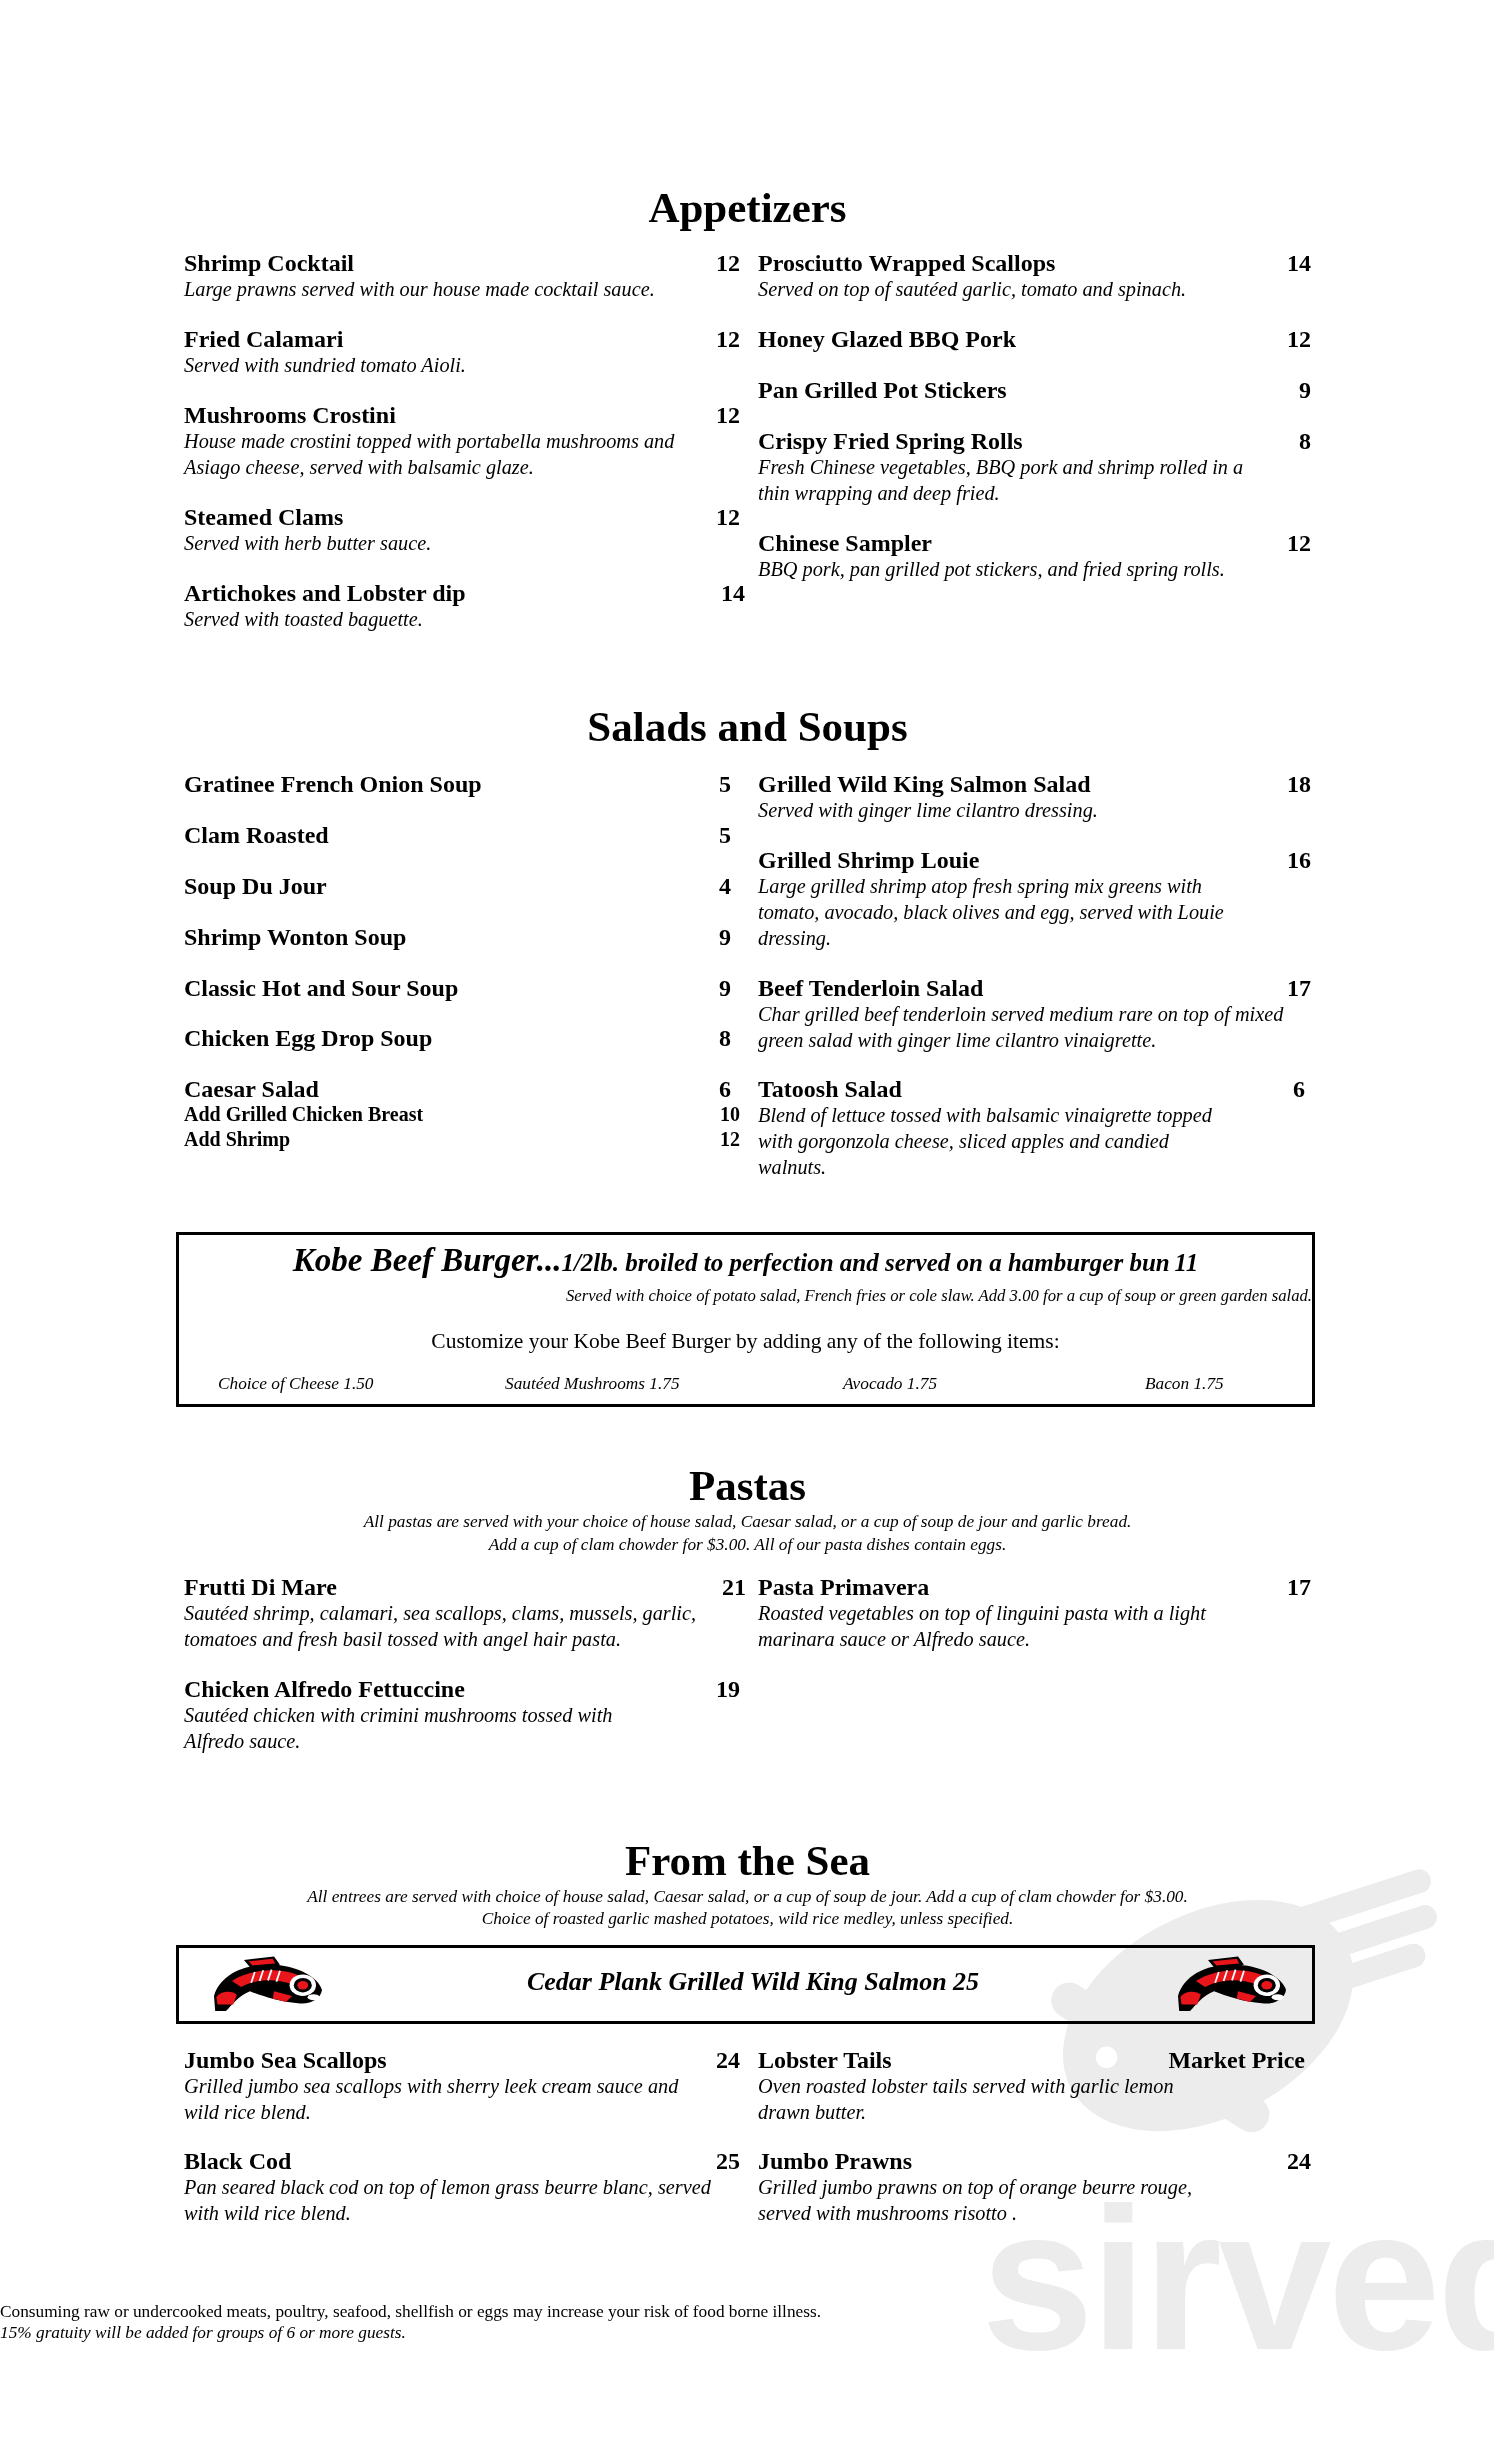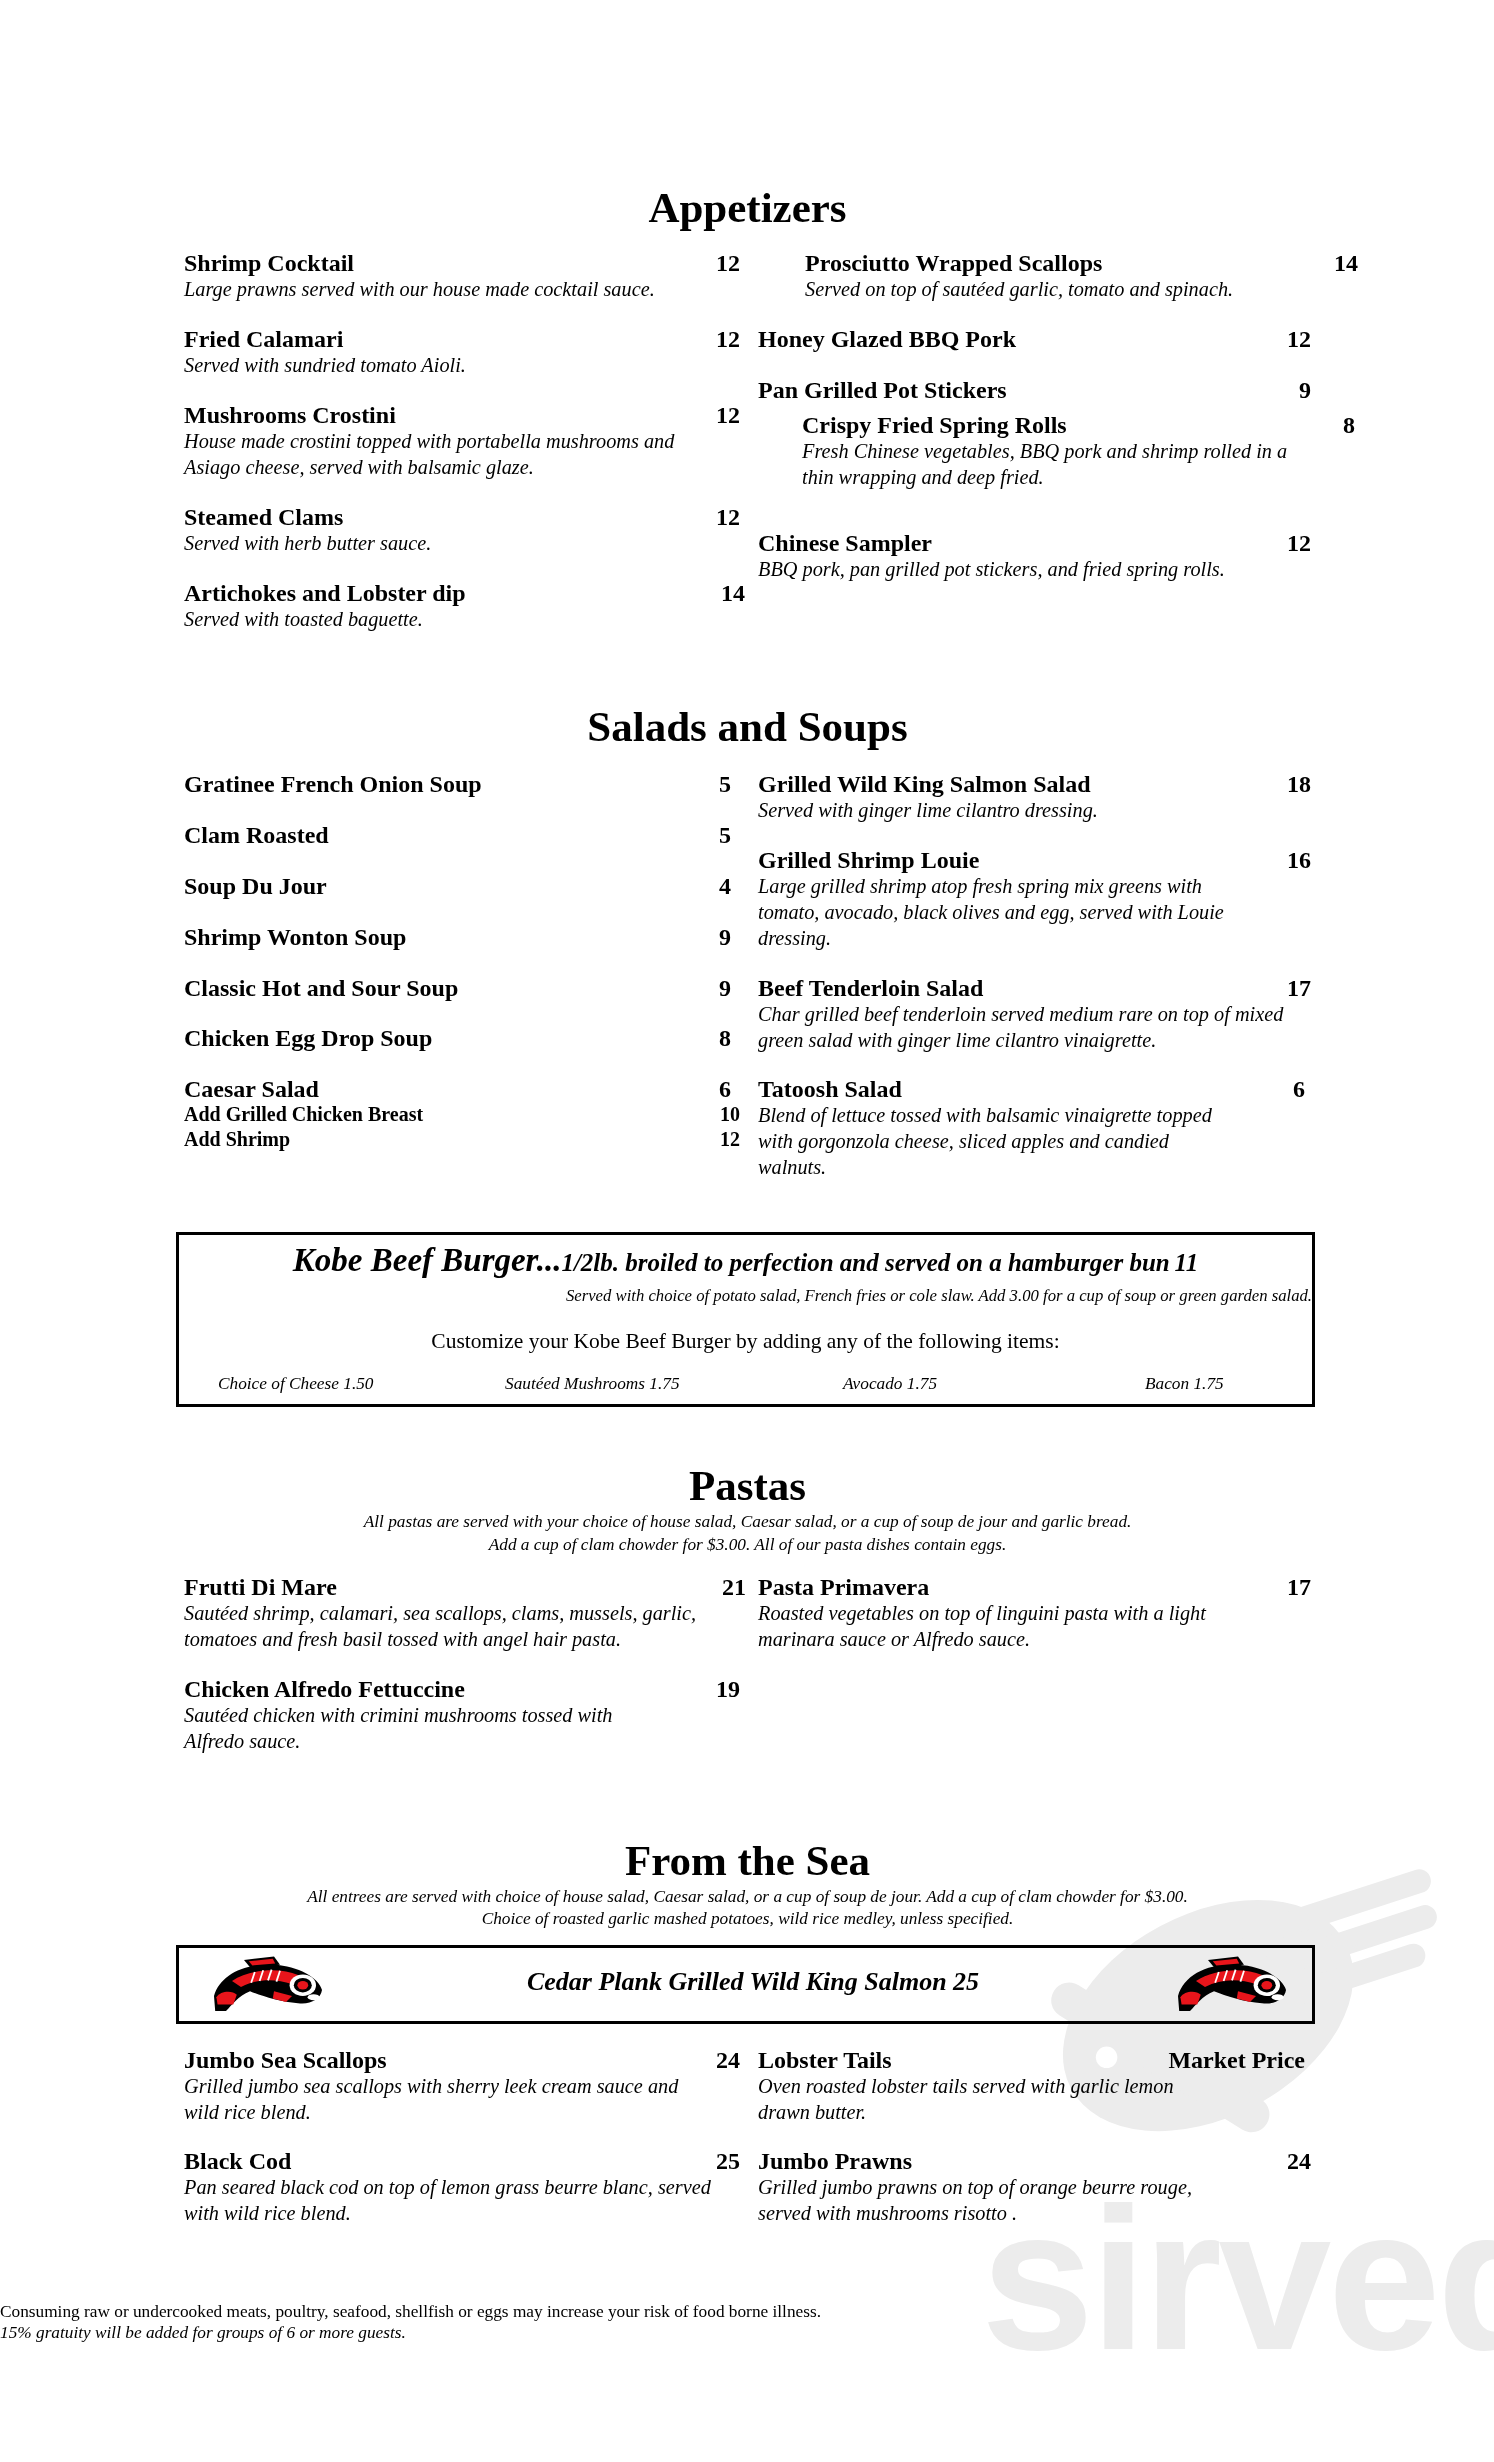--- a/index.html
+++ b/index.html
@@ -67,34 +67,34 @@
   <div class="name">Steamed Clams</div>
   <div class="price">12</div>
   <div class="desc">Served with herb butter sauce.</div>
 </div>
 <div class="item col-left" style="top:580px; width:561px;">
   <div class="name">Artichokes and Lobster dip</div>
   <div class="price">14</div>
   <div class="desc">Served with toasted baguette.</div>
 </div>
 
-<div class="item col-right" style="top:250px;margin-left:47px;">
+<div class="item col-right" style="top:250px;">
   <div class="name">Prosciutto Wrapped Scallops</div>
   <div class="price">14</div>
   <div class="desc">Served on top of sautéed garlic, tomato and spinach.</div>
 </div>
 <div class="item col-right" style="top:326px;">
   <div class="name">Honey Glazed BBQ Pork</div>
   <div class="price">12</div>
 </div>
 <div class="item col-right" style="top:377px;">
   <div class="name">Pan Grilled Pot Stickers</div>
   <div class="price">9</div>
 </div>
-<div class="item col-right" style="top:412px;margin-left:44px;">
+<div class="item col-right" style="top:428px;">
   <div class="name">Crispy Fried Spring Rolls</div>
   <div class="price">8</div>
   <div class="desc" style="width:502px;">Fresh Chinese vegetables, BBQ pork and shrimp rolled in a thin wrapping and deep fried.</div>
 </div>
 <div class="item col-right" style="top:530px;">
   <div class="name">Chinese Sampler</div>
   <div class="price">12</div>
   <div class="desc" style="width:472px;">BBQ pork, pan grilled pot stickers, and fried spring rolls.</div>
 </div>
 

